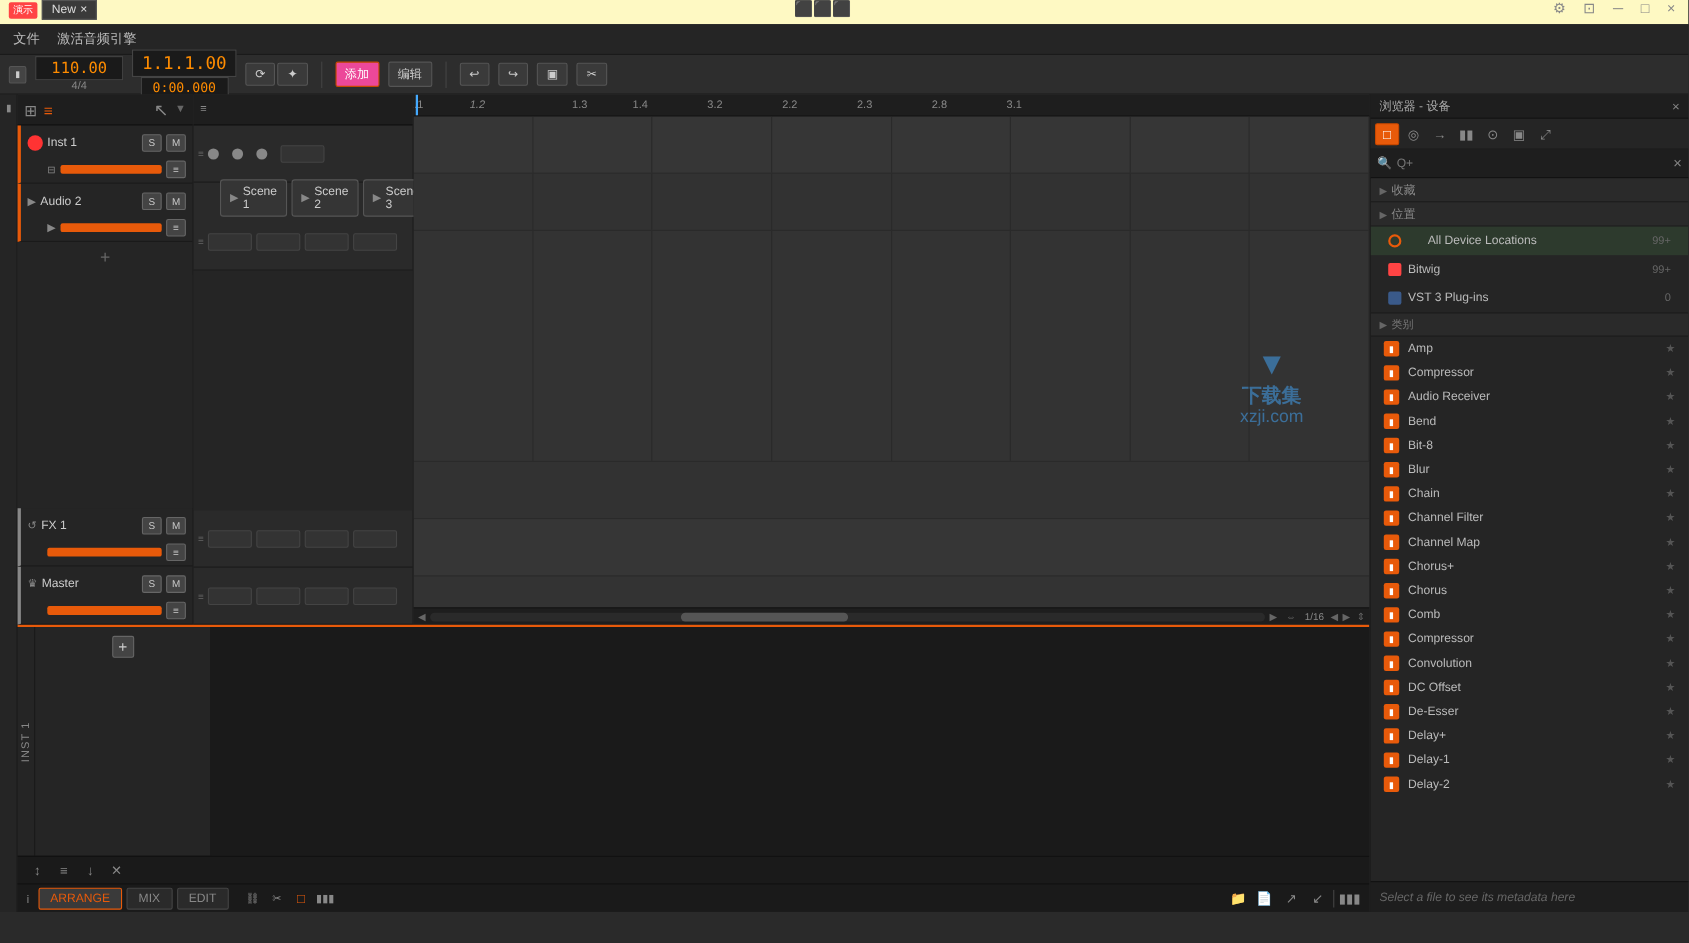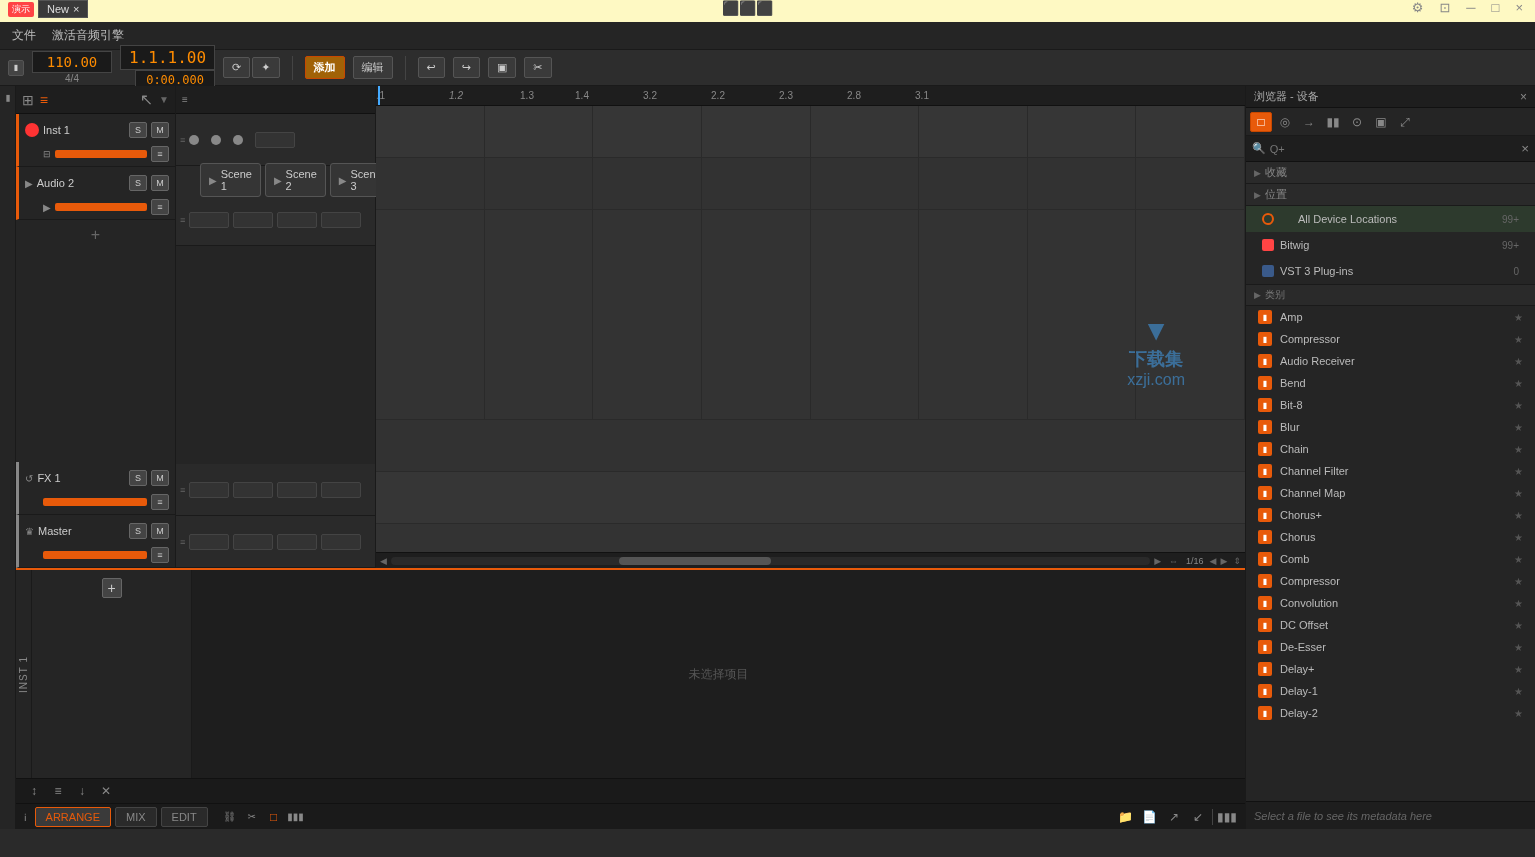--- a/index.html
+++ b/index.html
@@ -633,30 +633,30 @@
 </div>
 
 <div id="transport">
   <div style="display:flex;align-items:center;gap:2px;">
     <div style="width:16px;height:16px;background:#444;border:1px solid #555;border-radius:2px;display:flex;align-items:center;justify-content:center;font-size:8px;cursor:pointer;">▮</div>
   </div>
   <div style="display:flex;flex-direction:column;align-items:center;">
     <div class="transport-display">110.00</div>
     <div class="transport-small">4/4</div>
   </div>
-  <div style="display:flex;flex-direction:column;align-items:flex-end;">
+  <div style="display:flex;flex-direction:column;align-items:center;">
     <div class="transport-display" style="font-size:16px;">1.1.1.00</div>
     <div class="transport-display" style="font-size:12px;">0:00.000</div>
   </div>
   <div style="display:flex;gap:2px;align-items:center;">
     <button class="transport-btn">⟳</button>
     <button class="transport-btn">✦</button>
   </div>
   <div class="transport-sep"></div>
-  <button class="transport-btn" style="background:#a16207;border-color:#c84800;color:white;font-weight:bold;">添加</button>
+  <button class="transport-btn" style="background:#ec4899;border-color:#c84800;color:white;font-weight:normal;">添加</button>
   <button class="transport-btn">编辑</button>
   <div class="transport-sep"></div>
   <button class="transport-btn">↩</button>
   <button class="transport-btn">↪</button>
   <button class="transport-btn">▣</button>
   <button class="transport-btn">✂</button>
 </div>
 
 <div id="main">
 
@@ -792,21 +792,21 @@
         </div>
       </div>
 
       <div id="arrangement-view">
 
         <div class="arrange-ruler">
           <div class="playhead" style="left:2px;"></div>
           <div class="ruler-line" style="left:2px;"></div>
 
           <div class="ruler-mark" style="left:2px;">1.1</div>
-          <div class="ruler-mark" style="left:80px;font-style:italic;">1.2</div>
+          <div class="ruler-mark" style="left:58px;font-style:italic;">1.2</div>
           <div class="ruler-mark" style="left:138px;margin-left:13px;">1.3</div>
           <div class="ruler-mark" style="left:206px;">1.4</div>
           <div class="ruler-mark" style="left:274px;">3.2</div>
           <div class="ruler-mark" style="left:342px;">2.2</div>
           <div class="ruler-mark" style="left:410px;">2.3</div>
           <div class="ruler-mark" style="left:478px;">2.8</div>
           <div class="ruler-mark" style="left:546px;">3.1</div>
         </div>
 
         <div class="arrange-tracks-area">
@@ -871,23 +871,20 @@
         </div>
       </div>
     </div>
 
     <div id="bottom-section">
       <div id="bottom-left-label">
         <span class="vertical-text">INST 1</span>
       </div>
       <div id="bottom-track-header">
         <div class="bottom-add-btn">+</div>
-      </div>
-      <div id="bottom-content">
-        <div id="no-selection">未选择项目</div>
       </div>
     </div>
 
     <div id="bottom-toolbar">
       <button class="bottom-tool-btn">↕</button>
       <button class="bottom-tool-btn">≡</button>
       <button class="bottom-tool-btn">↓</button>
       <button class="bottom-tool-btn">✕</button>
     </div>
 

